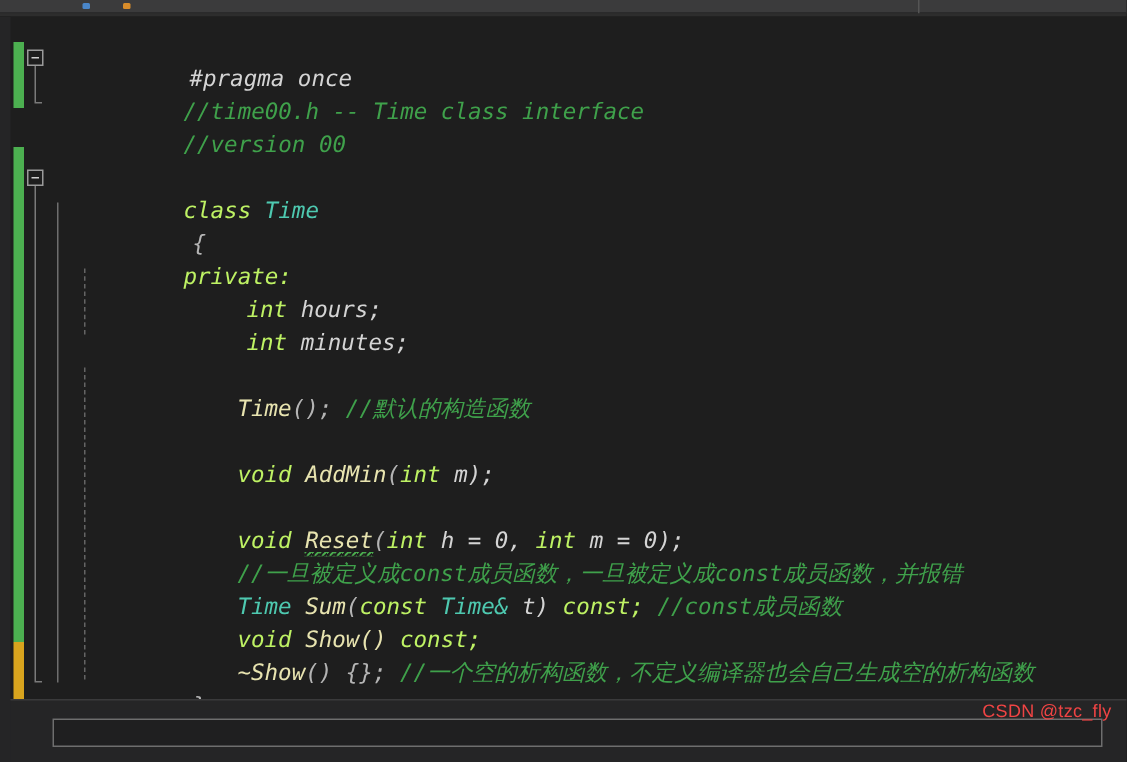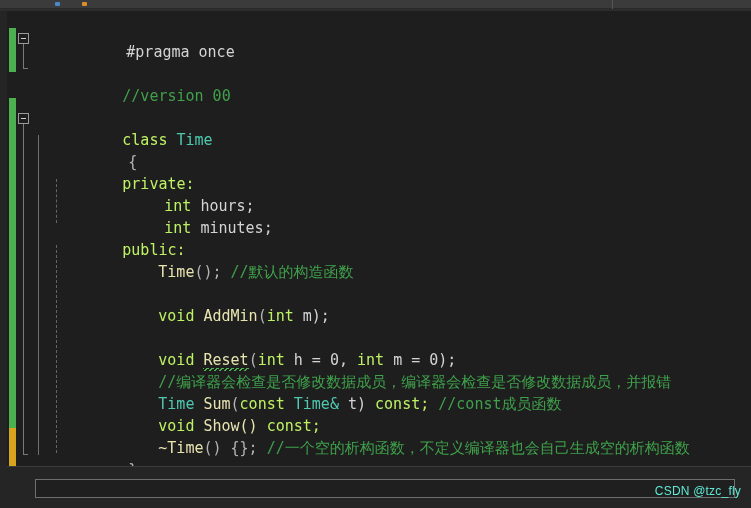--- a/index.html
+++ b/index.html
@@ -55,20 +55,21 @@
   }
 
   
   .editor {
     position: absolute;
     top: 11px; left: 0;
     width: 751px;
     height: 455px;
     background: #1e1e1e;
     overflow: hidden;
+    font-style: italic;
   }
 
   
   .track-margin {
     position: absolute;
     top: 0; left: 0;
     width: 7px;
     height: 455px;
     background: #252526;
   }
@@ -201,24 +202,24 @@
   .panel-left-gutter {
     position: absolute;
     top: 0; left: 0;
     width: 7px;
     height: 42px;
     background: #252526;
   }
   .watermark {
     position: absolute;
     right: 10px;
-    top: 18px;
+    top: 1px;
     font-family: "Liberation Sans", sans-serif;
     font-size: 12px;
-    color: #5eead4;
+    color: #ef4444;
     letter-spacing: 0.2px;
   }
 </style>
 </head>
 <body>
 
 <div id="app">
 
   <div class="toolbar-strip">
     <div class="tb-dot" style="left:55px;background:#4a86c8;"></div>
@@ -248,20 +249,25 @@
       <div class="guide-solid" style="left:38px;top:124px;height:320px;"></div>
       <div class="guide-dotted" style="left:56px;top:168px;height:44px;"></div>
       <div class="guide-dotted" style="left:56px;top:234px;height:208px;"></div>
 
       <div class="line" style="top:8px;">
         <span class="txt" style="left:36px;">
           <span class="c-pre">#pragma once</span>
         </span>
       </div>
 
+      <div class="line" style="top:30px;">
+        <span class="txt" style="left:32px;">
+          <span class="c-comment">//time00.h -- Time class interface</span>
+        </span>
+      </div>
 
       <div class="line" style="top:52px;">
         <span class="txt" style="left:32px;">
           <span class="c-comment">//version 00</span>
         </span>
       </div>
 
       <div class="line" style="top:74px;"></div>
 
       <div class="line" style="top:96px;">
@@ -287,25 +293,20 @@
           <span class="c-keyword">int</span><span class="c-plain"> </span><span class="c-plain">hours;</span>
         </span>
       </div>
 
       <div class="line" style="top:184px;">
         <span class="txt" style="left:74px;">
           <span class="c-keyword">int</span><span class="c-plain"> </span><span class="c-plain">minutes;</span>
         </span>
       </div>
 
-      <div class="line" style="top:206px;">
-        <span class="txt" style="left:32px;">
-          <span class="c-keyword">public:</span>
-        </span>
-      </div>
 
       <div class="line" style="top:228px;">
         <span class="txt" style="left:68px;">
           <span class="c-func">Time</span><span class="c-punct">();</span><span class="c-plain"> </span><span class="c-comment">//默认的构造函数</span>
         </span>
       </div>
 
 
       <div class="line" style="top:272px;">
         <span class="txt" style="left:68px;">
@@ -315,39 +316,39 @@
 
 
       <div class="line" style="top:316px;padding-left:46px;">
         <span class="txt" style="left:68px;">
           <span class="c-keyword">void</span><span class="c-plain"> </span><span class="c-func squiggle">Reset</span><span class="c-punct">(</span><span class="c-keyword">int</span><span class="c-plain"> </span><span class="c-plain">h = 0,</span><span class="c-plain"> </span><span class="c-keyword">int</span><span class="c-plain"> </span><span class="c-plain">m = 0);</span>
         </span>
       </div>
 
       <div class="line" style="top:338px;">
         <span class="txt" style="left:68px;">
-          <span class="c-comment">//编译器会检查是否修改数据成员，编译器会检查是否修改数据成员，并报错</span>
+          <span class="c-comment">//一旦被定义成const成员函数，一旦被定义成const成员函数，并报错</span>
         </span>
       </div>
 
       <div class="line" style="top:360px;">
         <span class="txt" style="left:68px;">
           <span class="c-type">Time</span><span class="c-plain"> </span><span class="c-func">Sum</span><span class="c-punct">(</span><span class="c-keyword">const</span><span class="c-plain"> </span><span class="c-type">Time&amp;</span><span class="c-plain"> </span><span class="c-plain">t)</span><span class="c-plain"> </span><span class="c-keyword">const;</span><span class="c-plain"> </span><span class="c-comment">//const成员函数</span>
         </span>
       </div>
 
       <div class="line" style="top:382px;">
         <span class="txt" style="left:68px;">
           <span class="c-keyword">void</span><span class="c-plain"> </span><span class="c-func">Show()</span><span class="c-plain"> </span><span class="c-keyword">const;</span>
         </span>
       </div>
 
       <div class="line" style="top:404px;">
         <span class="txt" style="left:68px;">
-          <span class="c-func">~Time</span><span class="c-punct">() {};</span><span class="c-plain"> </span><span class="c-comment">//一个空的析构函数，不定义编译器也会自己生成空的析构函数</span>
+          <span class="c-func">~Show</span><span class="c-punct">() {};</span><span class="c-plain"> </span><span class="c-comment">//一个空的析构函数，不定义编译器也会自己生成空的析构函数</span>
         </span>
       </div>
 
       <div class="line" style="top:426px;">
         <span class="txt" style="left:38px;">
           <span class="c-punct">};</span>
         </span>
       </div>
 
     </div>

